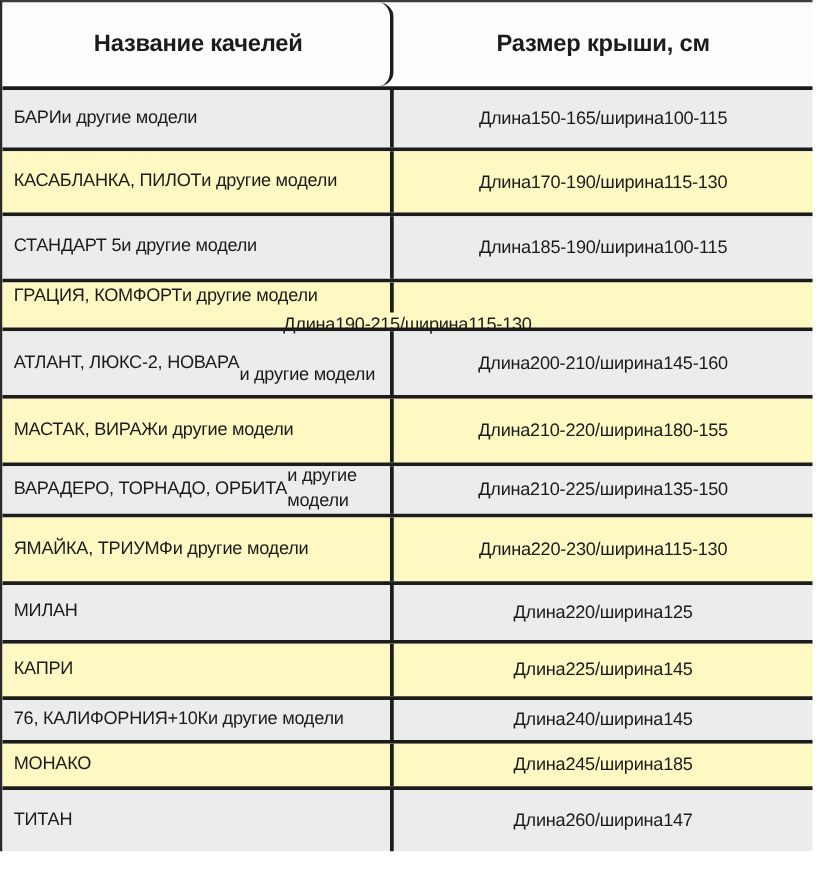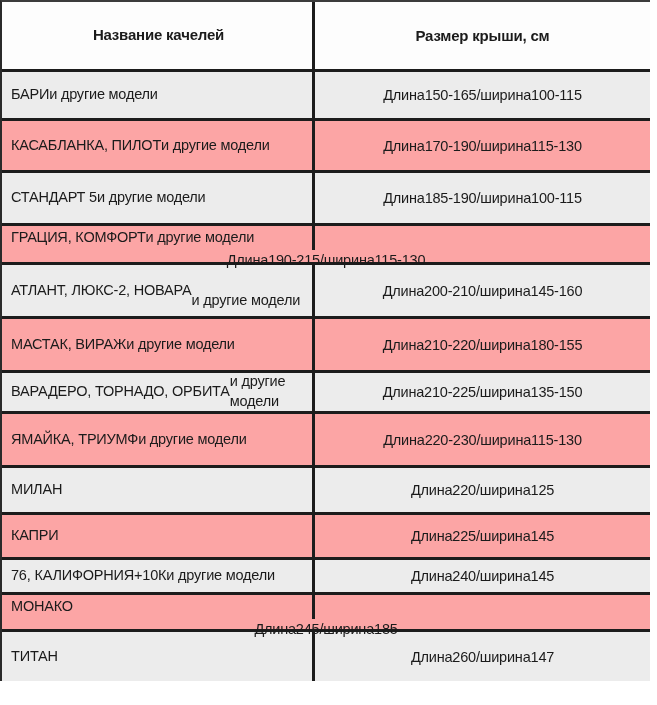--- a/index.html
+++ b/index.html
@@ -15,21 +15,21 @@
   .table {
     width: 650px;
     border-top: 2px solid #3c3c3c;
     border-left: 2px solid #2a2a2a;
     box-sizing: border-box;
   }
   .trow {
     display: flex;
     border-bottom: 3px solid #1c1c1c;
     box-sizing: border-box;
-    background: #fca5a5;
+    background: #fef9c3;
   }
   .trow.alt { background: #ececec; }
   .cell {
     display: flex;
     align-items: center;
     box-sizing: border-box;
   }
   .name-cell {
     width: 313px;
     border-right: 3px solid #1c1c1c;
@@ -49,36 +49,37 @@
   }
   .b { font-weight: normal; }
   
   .header-row {
     height: 70px;
     background: #fdfdfd;
   }
   .header-row .cell {
     justify-content: center;
     font-weight: bold;
-    font-size: 15px;
+    font-size: 19px;
     white-space: normal;
+    border-radius: 12px;
   }
   
   .r0  { height: 49px; }
   .r1  { height: 52px; }
   .r2  { height: 53px; }
   .r3  { height: 39px; flex-direction: column; }
   .r4  { height: 54px; }
   .r5  { height: 54px; }
   .r6  { height: 41px; }
   .r7  { height: 54px; }
   .r8  { height: 47px; }
   .r9  { height: 45px; }
   .r10 { height: 35px; }
-  .r11 { height: 37px; flex-direction: column; }
+  .r11 { height: 37px; }
   .r12 { height: 49px; border-bottom: none; }
 </style>
 </head>
 <body>
 
 <div class="table">
 
   <div class="trow header-row">
     <div class="cell name-cell">Название качелей</div>
     <div class="cell size-cell">Размер крыши, см</div>

